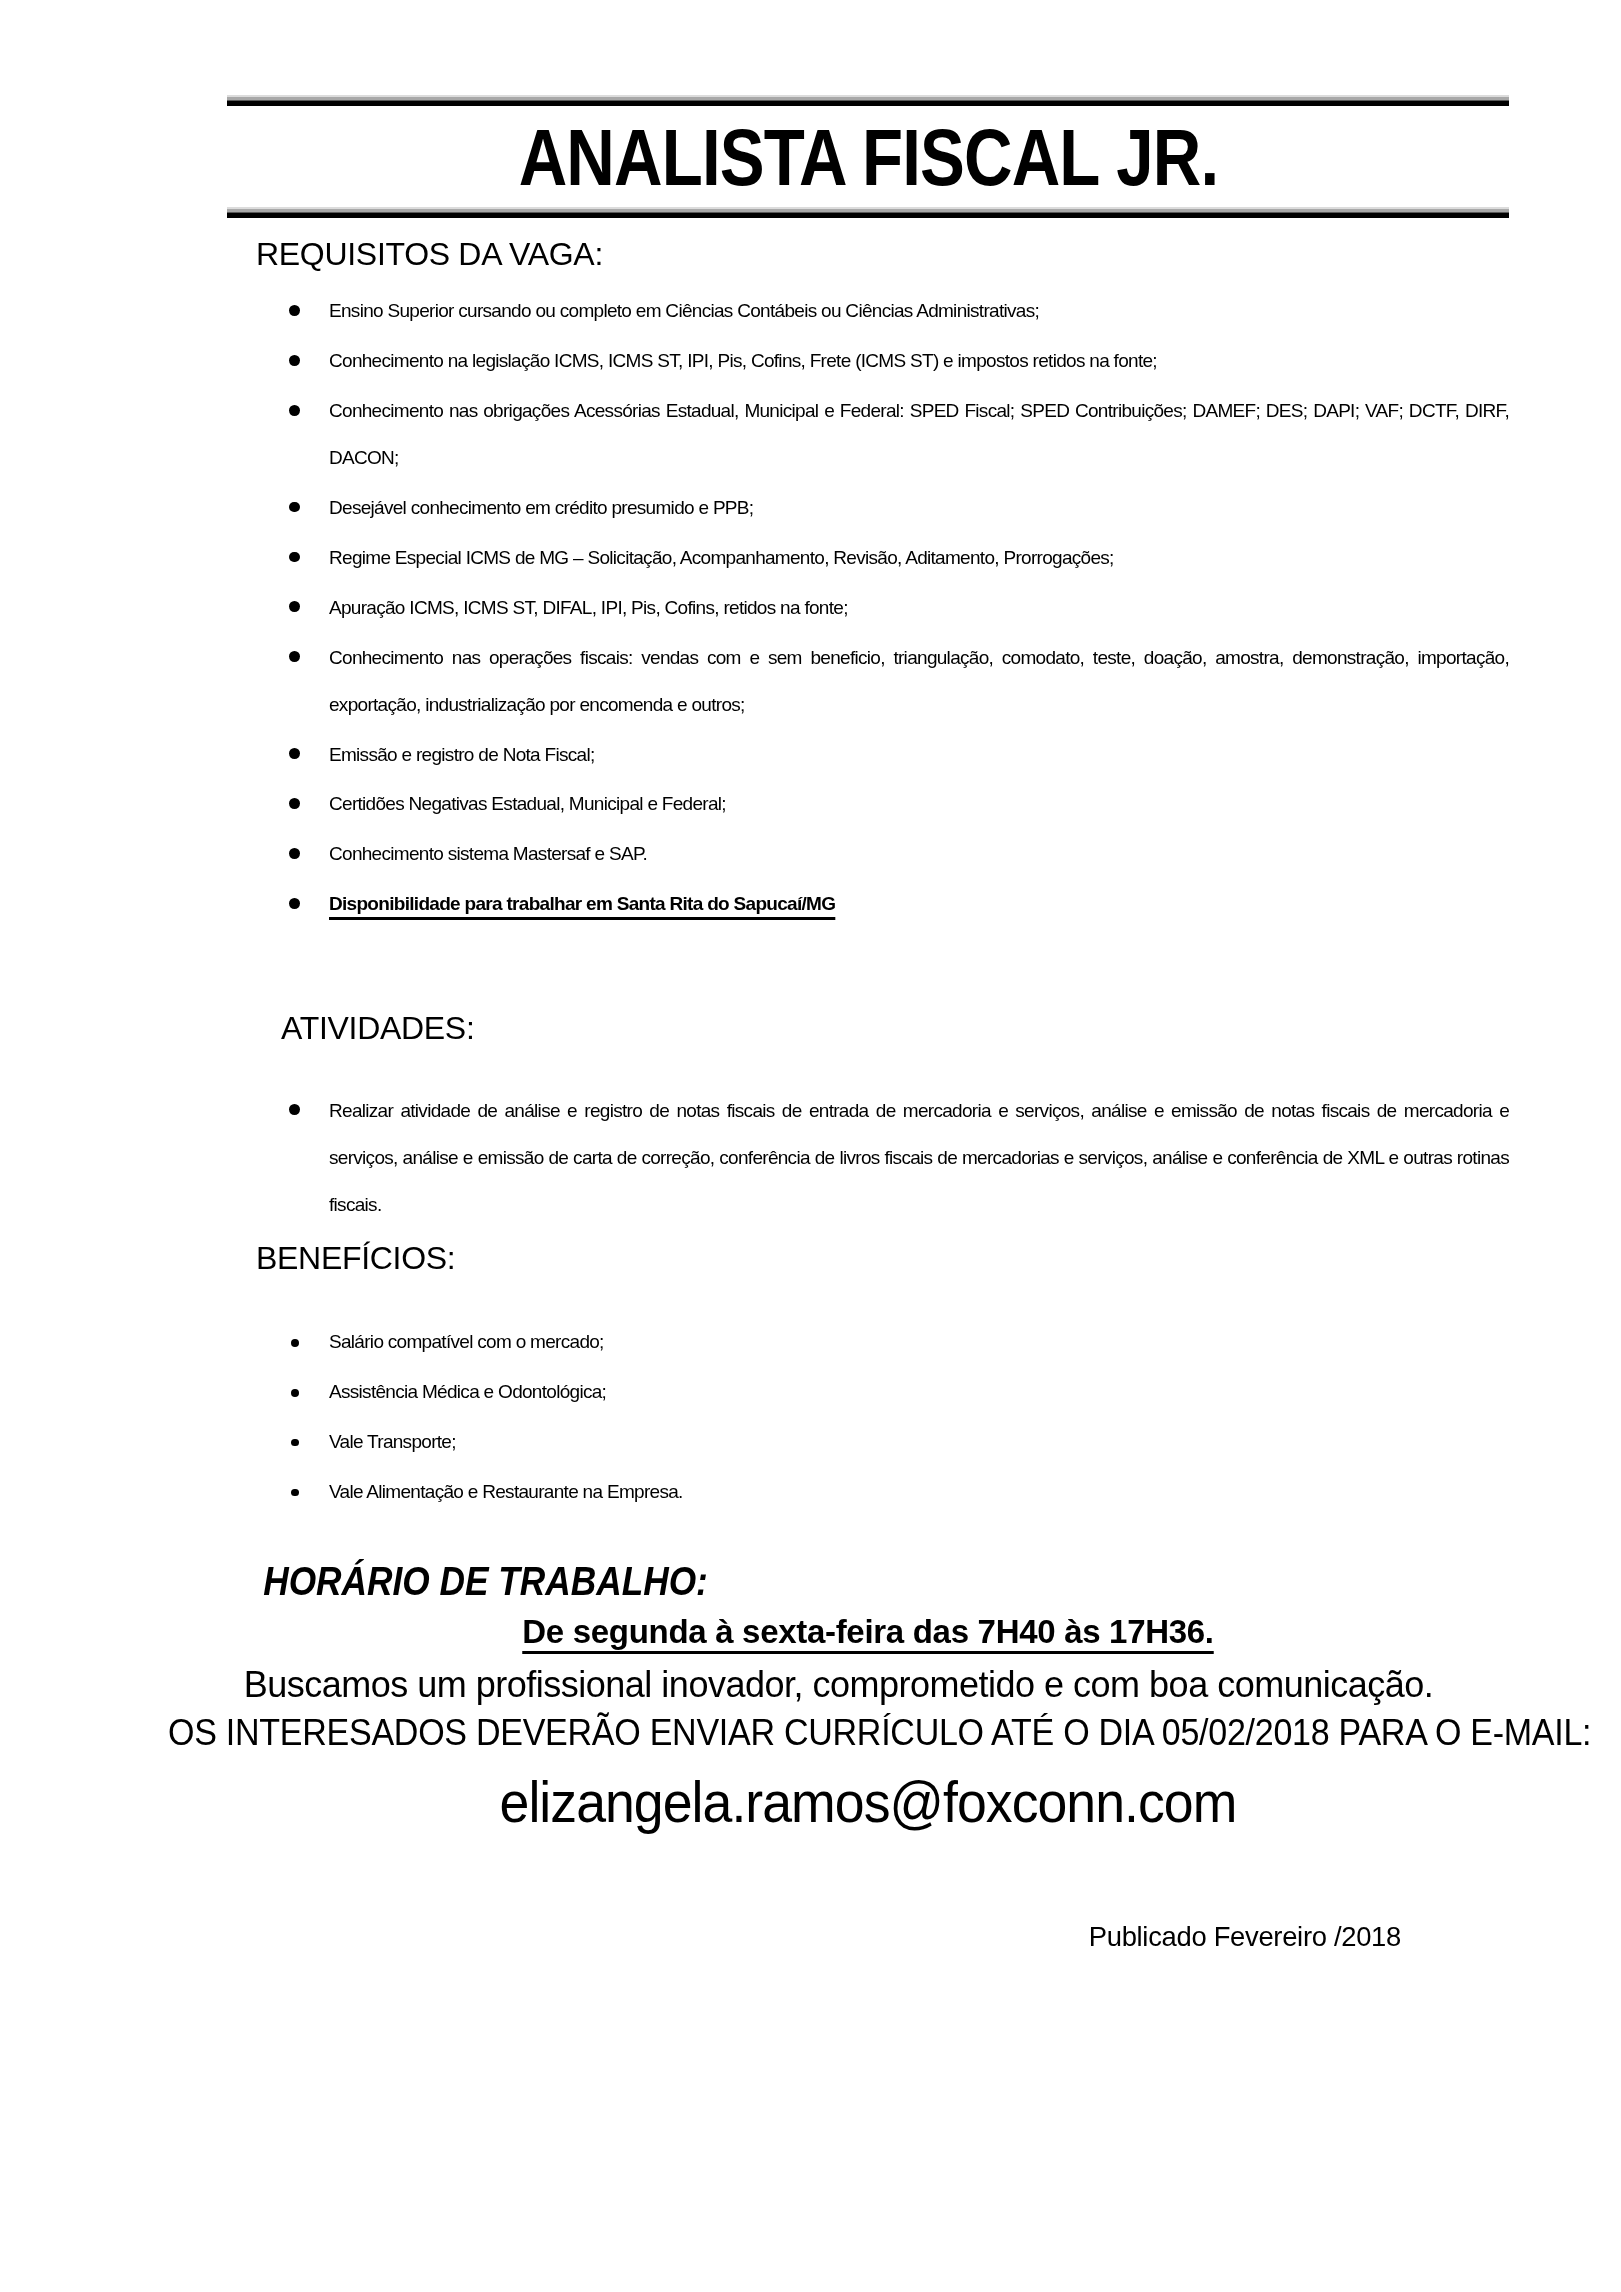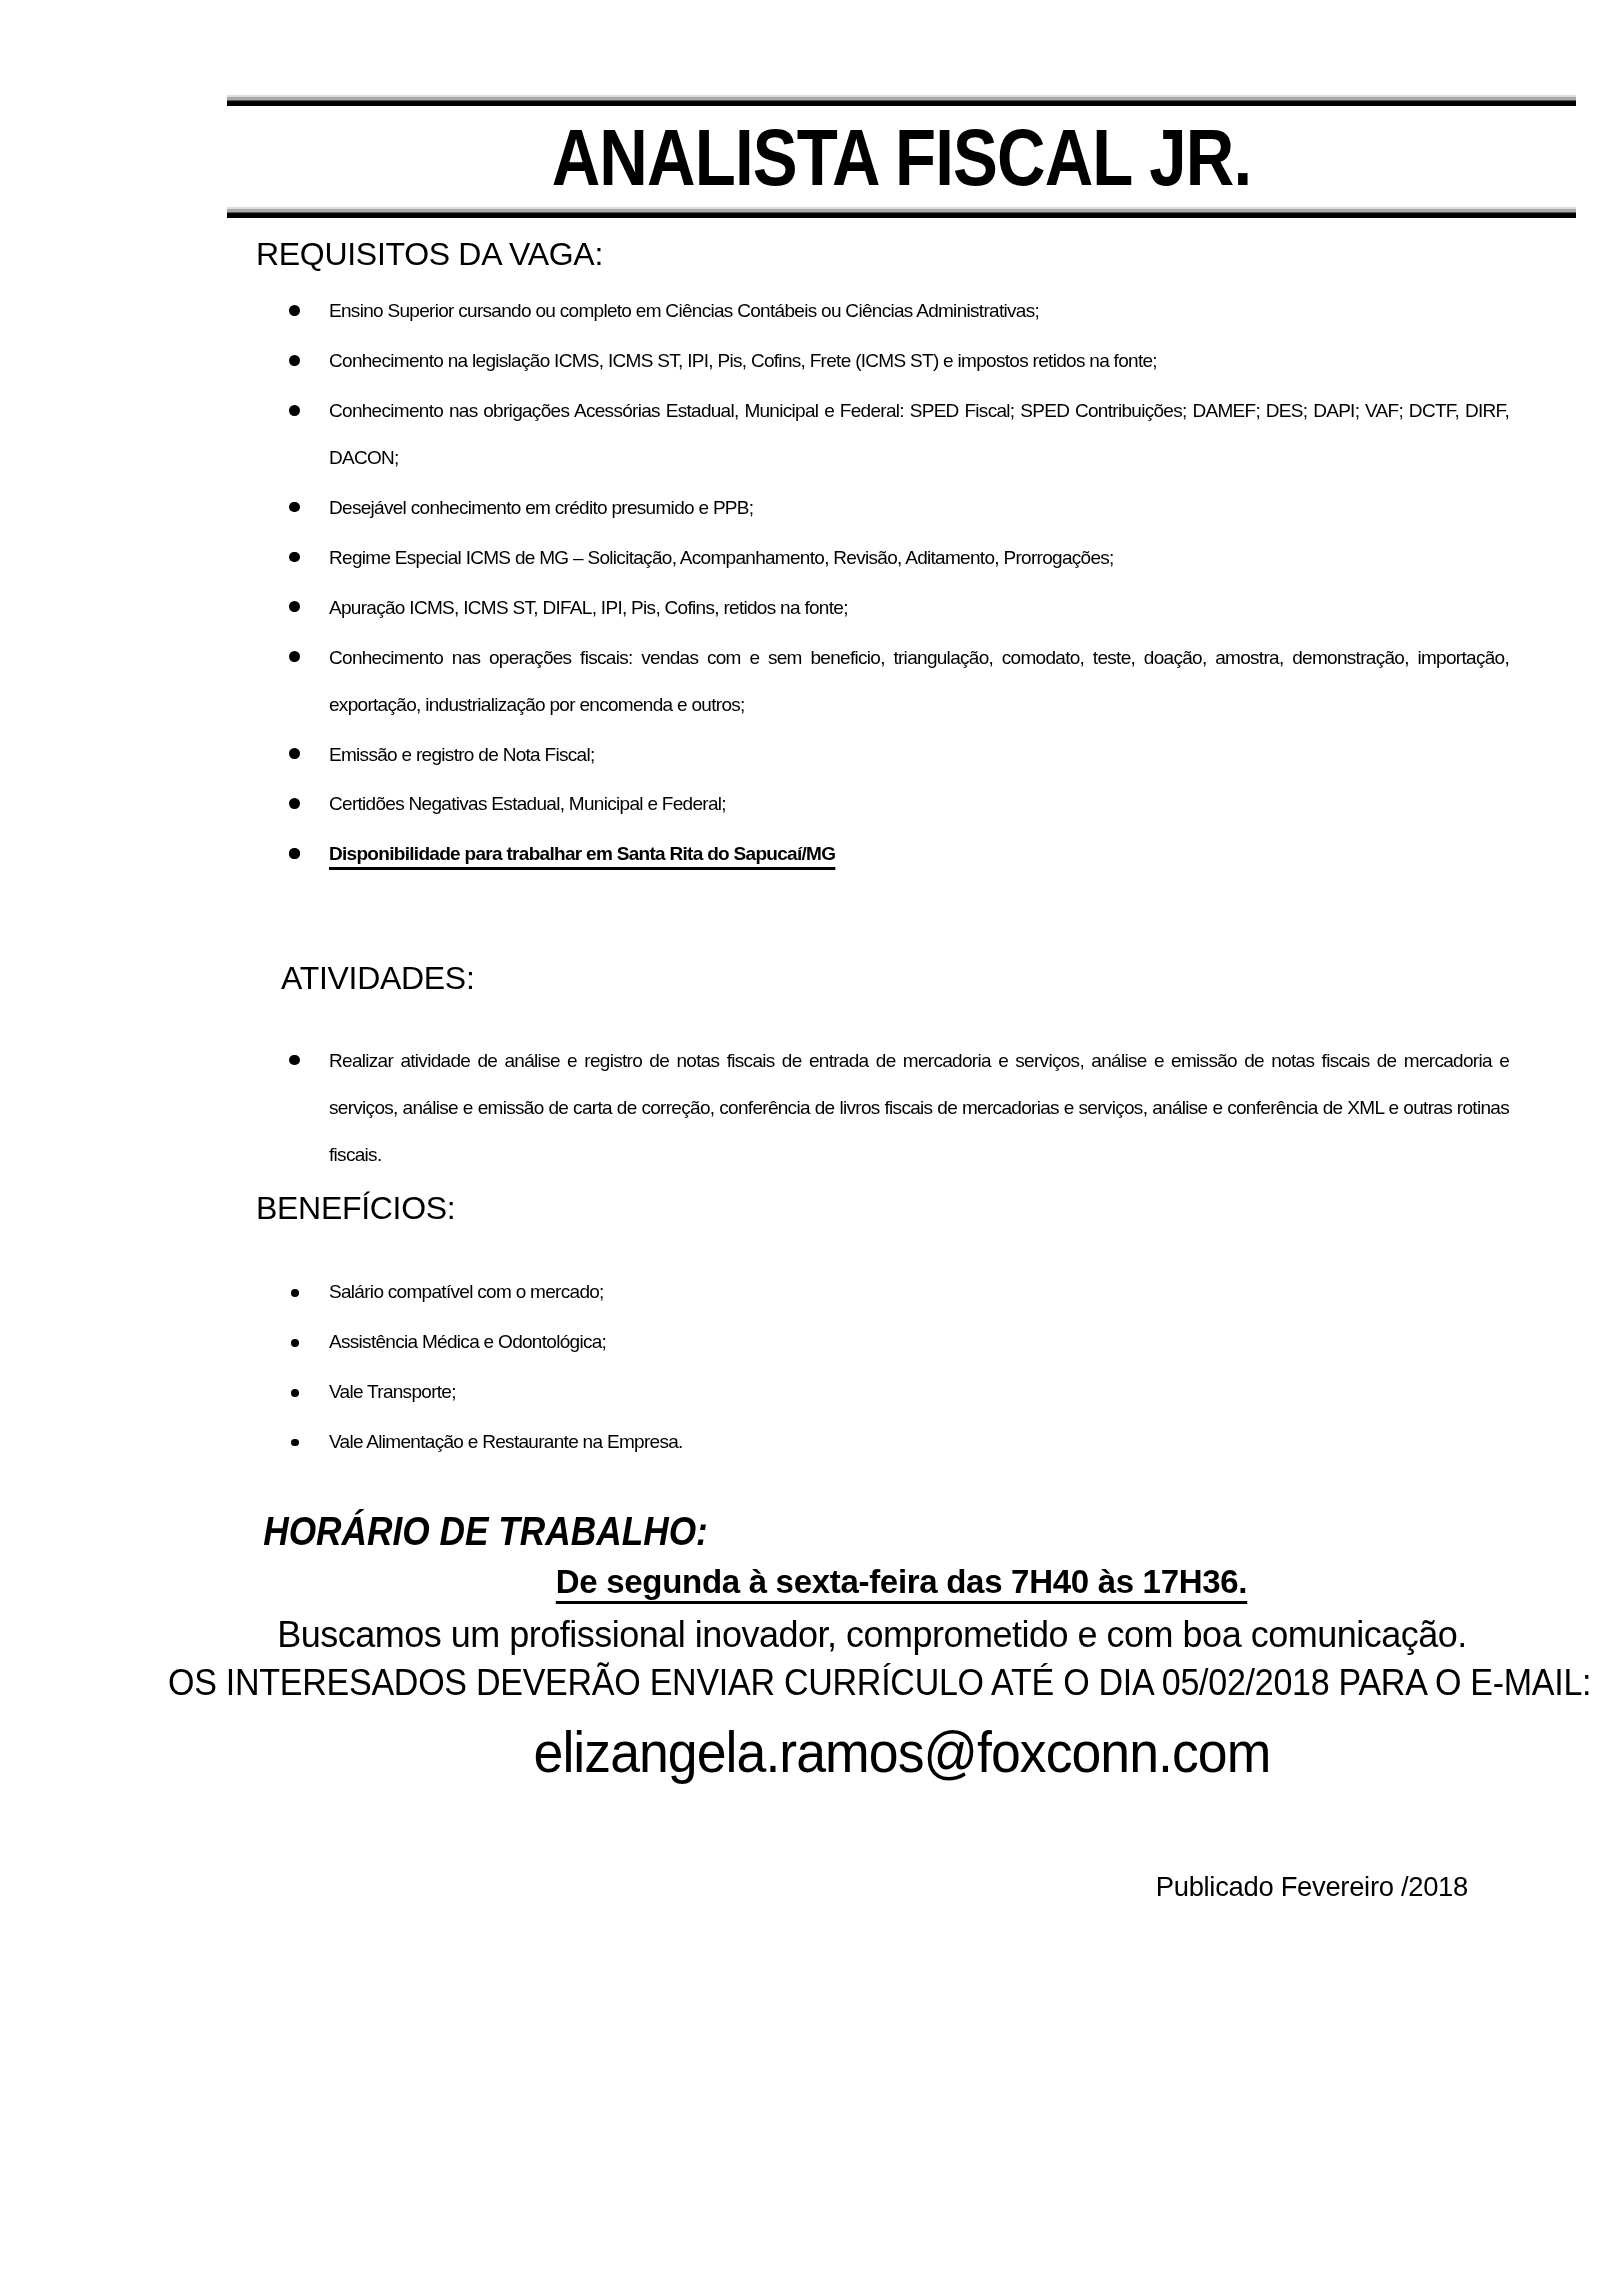--- a/index.html
+++ b/index.html
@@ -3,21 +3,21 @@
 <meta charset="utf-8">
 <style>
   html, body { margin: 0; padding: 0; }
   body {
     width: 1621px;
     min-height: 2293px;
     background: #ffffff;
     color: #000000;
     font-family: "Liberation Sans", sans-serif;
   }
-  .content { padding: 95px 45px 39px 227px; }
+  .content { padding: 95px 112px 39px 227px; }
 
   
   .rule {
     height: 10.8px;
     background: linear-gradient(to bottom,
       #dcdcdc 0%, #dcdcdc 18%,
       #a8a8a8 18%, #a8a8a8 45%,
       #5a5a5a 45%, #5a5a5a 58%,
       #000000 58%, #000000 100%);
   }
@@ -137,20 +137,21 @@
         <li>
           <span class="bullet"></span>
           <span class="li-text">Emissão e registro de Nota Fiscal;</span>
         </li>
         <li>
           <span class="bullet"></span>
           <span class="li-text">Certidões Negativas Estadual, Municipal e Federal;</span>
         </li>
         <li>
           <span class="bullet"></span>
+          <span class="li-text">Conhecimento sistema Mastersaf e SAP.</span>
         </li>
         <li class="strong-item">
           <span class="bullet"></span>
           <span class="li-text">Disponibilidade para trabalhar em Santa Rita do Sapucaí/MG</span>
         </li>
       </ul>
 
     <div class="section-heading ativ-heading">ATIVIDADES:</div>
     <ul class="list ativ-list">
 

